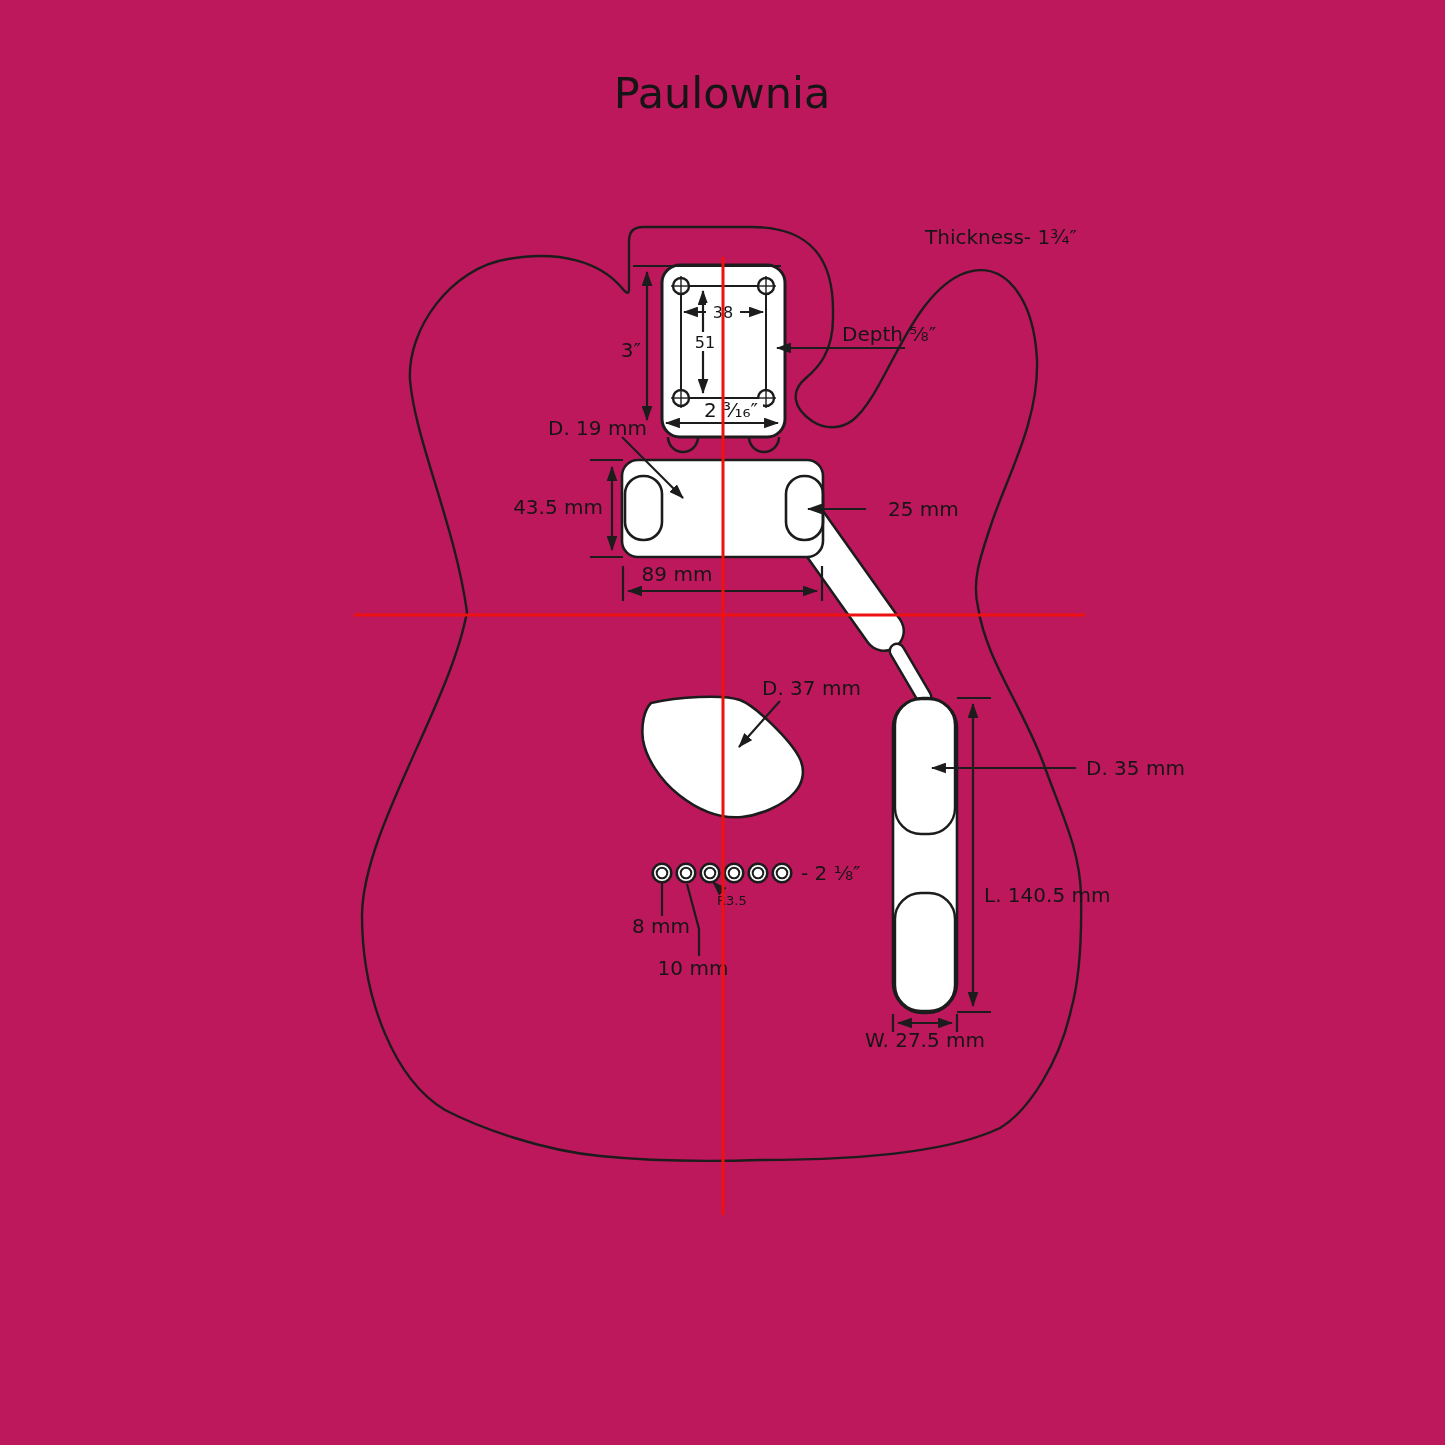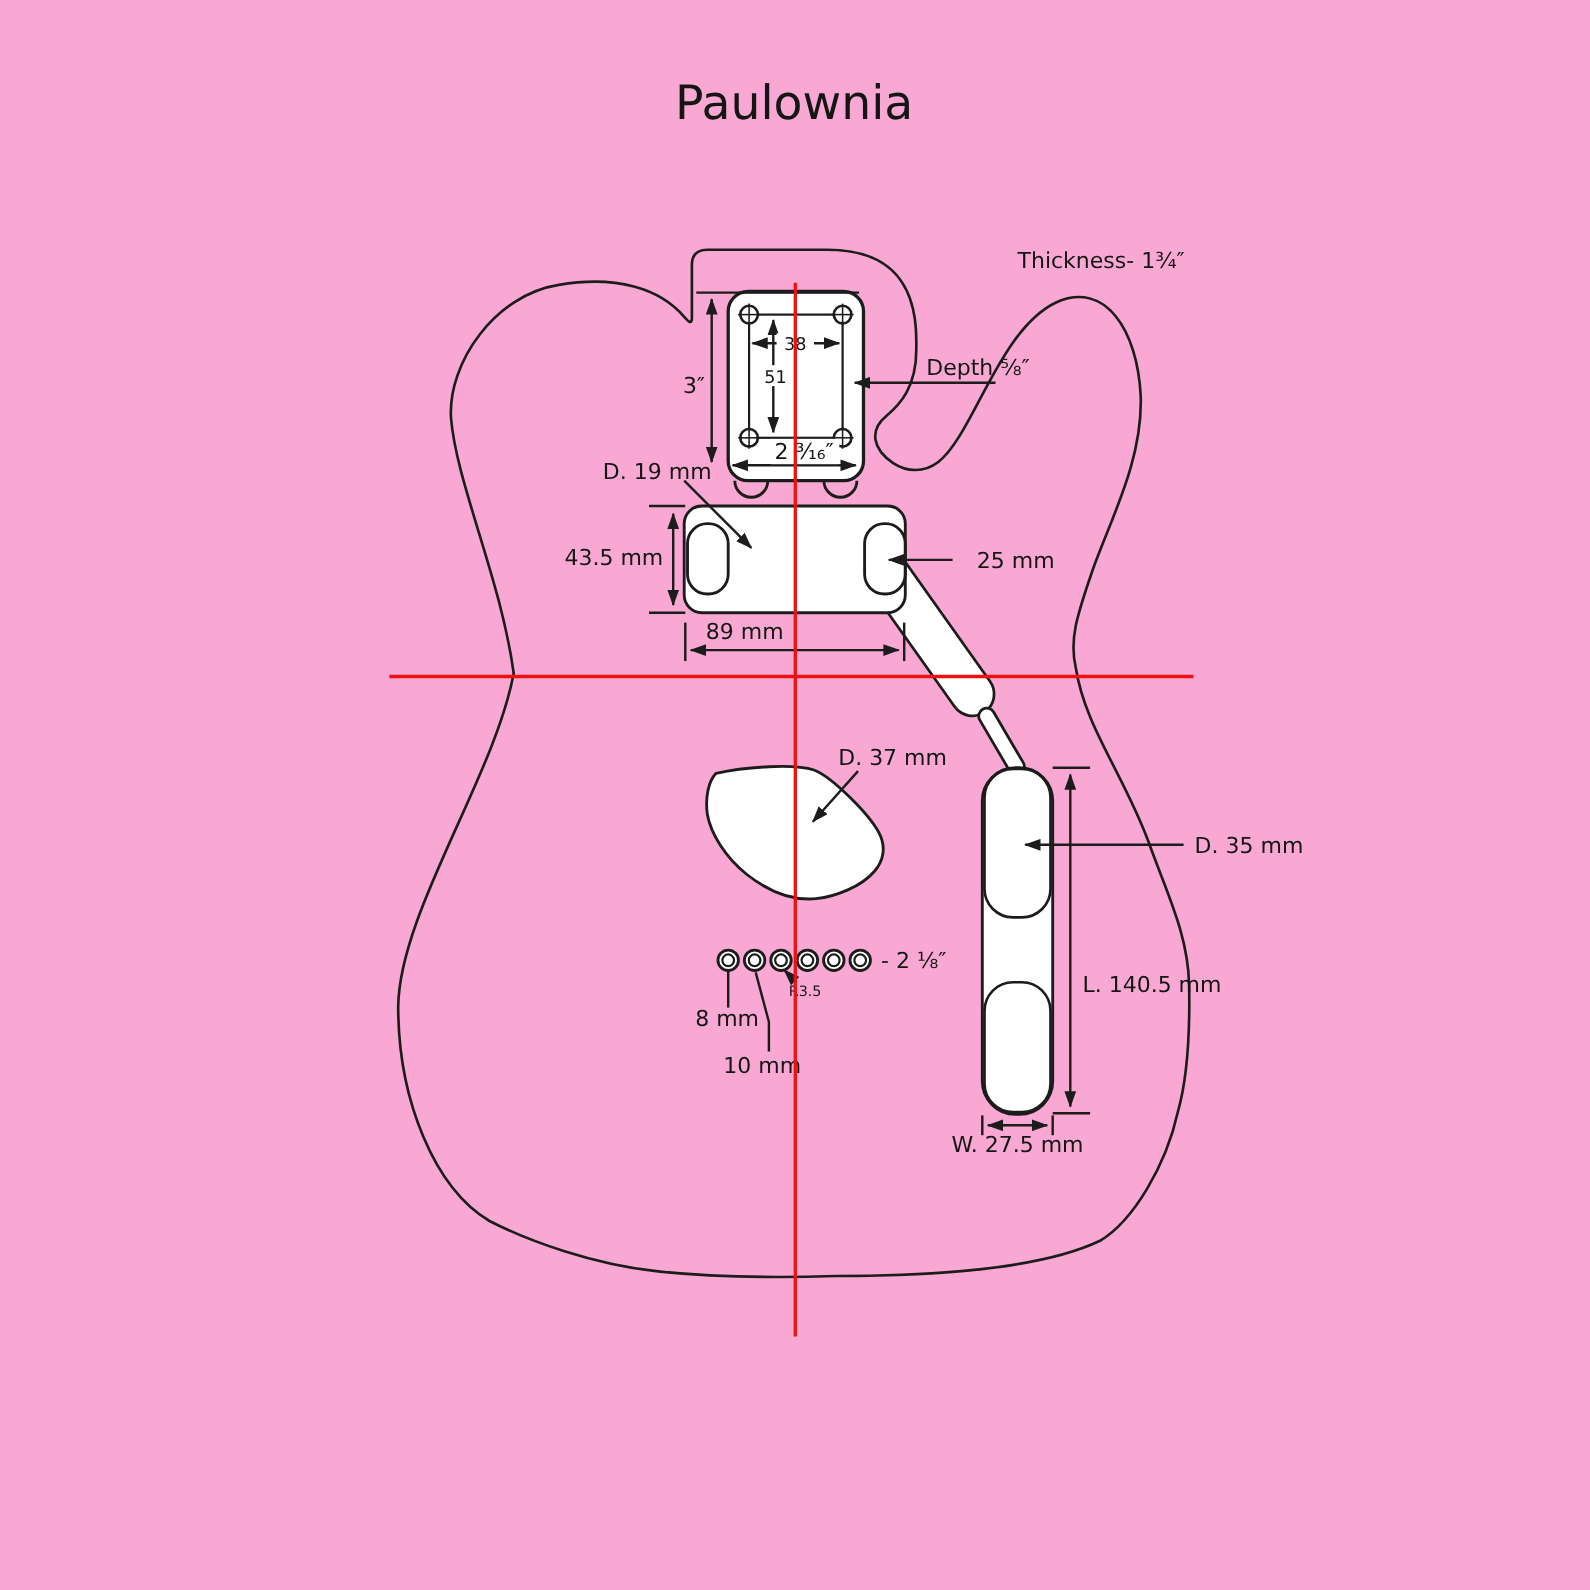--- a/index.html
+++ b/index.html
@@ -1,16 +1,16 @@
 <!DOCTYPE html>
 <html><head>
 <meta charset="utf-8">
 <style>
   html,body{margin:0;padding:0;background:#ffffff;}
-  .stage{position:relative;width:1445px;height:1445px;background:#f9a8d4;overflow:hidden;
+  .stage{position:relative;width:1445px;height:1445px;background:#be185d;overflow:hidden;
          font-family:"DejaVu Sans","Liberation Sans",sans-serif;}
   svg{position:absolute;inset:0;}
   text{fill:#151515;font-family:"DejaVu Sans","Liberation Sans",sans-serif;}
   .lbl{font-size:20px;}
   .sm{font-size:16px;}
   .xs{font-size:13px;}
   .title{font-size:43px;}
 </style>
 </head>
 <body>

